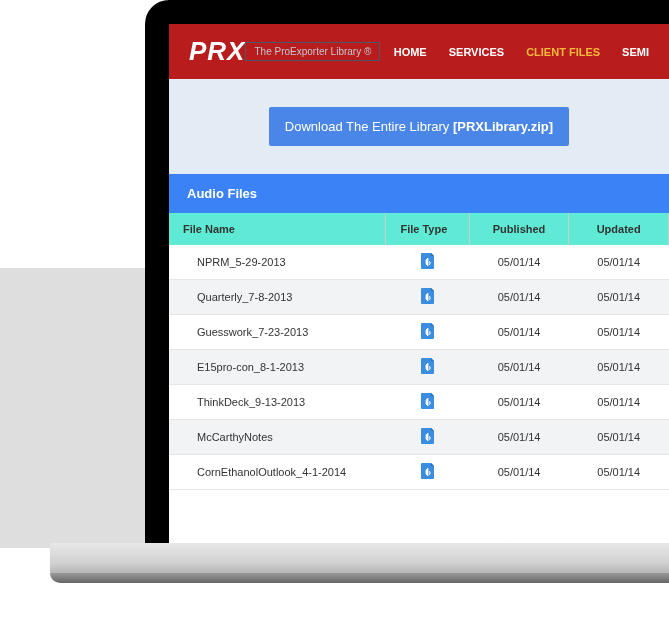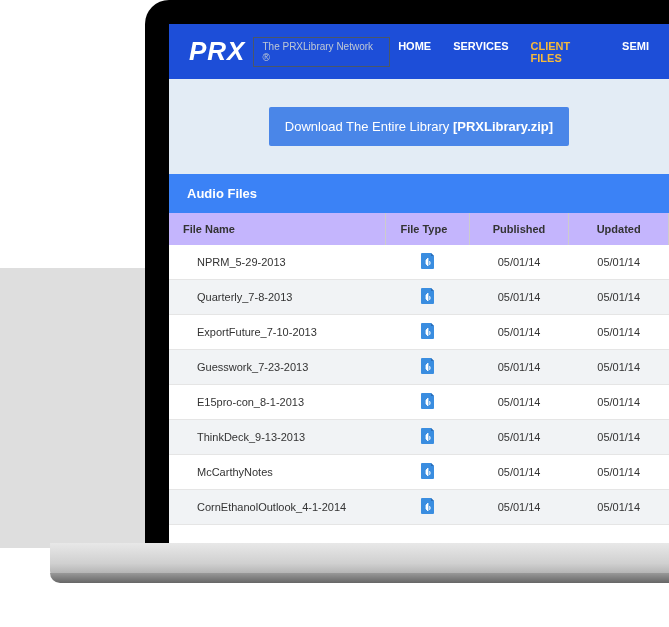--- a/index.html
+++ b/index.html
@@ -45,25 +45,25 @@
   height: 280px;
   background: #dedede;
 }
 .screen {
   width: 100%;
   height: 100%;
   background: #fff;
   overflow: hidden;
 }
 .header {
-  background: #1d4ed8;
+  background: #b91c1c;
   display: flex;
   align-items: center;
   padding: 12px 20px;
-  gap: 8px;
+  gap: 0;
 }
 .logo {
   font-size: 26px;
   font-weight: bold;
   color: #fff;
   font-style: italic;
   letter-spacing: 1px;
 }
 .tagline-box {
   border: 1px solid #4a5768;
@@ -103,21 +103,21 @@
   padding: 12px 18px;
   font-size: 13px;
   font-weight: bold;
 }
 .table {
   width: 100%;
   border-collapse: collapse;
   font-size: 11px;
 }
 .table thead th {
-  background: #c4b5fd;
+  background: #5eead4;
   text-align: left;
   padding: 10px 14px;
   font-weight: bold;
   color: #333;
   border-right: 1px solid #ccc;
 }
 .table thead th.center { text-align: center; }
 .table tbody td {
   padding: 8px 28px;
   border-bottom: 1px solid #e5e5e5;
@@ -142,21 +142,21 @@
 </head>
 <body>
 
 <div class="shadow-block"></div>
 
 <div class="laptop-bezel">
   <div class="screen">
 
     <div class="header">
       <div class="logo">PRX</div>
-      <div class="tagline-box">The PRXLibrary Network ®</div>
+      <div class="tagline-box">The ProExporter Library ®</div>
       <div class="nav">
         <span class="nav-item">HOME</span>
         <span class="nav-item">SERVICES</span>
         <span class="nav-item active">CLIENT FILES</span>
         <span class="nav-item">SEMI</span>
       </div>
     </div>
 
     <div class="banner">
       <button class="download-btn">
@@ -190,30 +190,20 @@
             <td class="file-link">Quarterly_7-8-2013</td>
             <td class="center"><span class="audio-icon"><svg viewBox="0 0 14 16">
                   <path d="M1 0 h9 l3 3 v12 a1 1 0 0 1 -1 1 h-11 a1 1 0 0 1 -1 -1 v-14 a1 1 0 0 1 1 -1 z" fill="#3a8de0"></path>
                   <path d="M10 0 v3 h3 z" fill="#2a6db8"></path>
                   <path d="M5 7 v4 l2 2 v-8 z M8.5 8 q1.5 2 0 4" fill="#fff" stroke="#fff" stroke-width="0.8"></path>
                 </svg></span></td>
             <td class="center">05/01/14</td>
             <td class="center">05/01/14</td>
           </tr>
           <tr>
-            <td class="file-link">ExportFuture_7-10-2013</td>
-            <td class="center"><span class="audio-icon"><svg viewBox="0 0 14 16">
-                  <path d="M1 0 h9 l3 3 v12 a1 1 0 0 1 -1 1 h-11 a1 1 0 0 1 -1 -1 v-14 a1 1 0 0 1 1 -1 z" fill="#3a8de0"></path>
-                  <path d="M10 0 v3 h3 z" fill="#2a6db8"></path>
-                  <path d="M5 7 v4 l2 2 v-8 z M8.5 8 q1.5 2 0 4" fill="#fff" stroke="#fff" stroke-width="0.8"></path>
-                </svg></span></td>
-            <td class="center">05/01/14</td>
-            <td class="center">05/01/14</td>
-          </tr>
-          <tr>
             <td class="file-link">Guesswork_7-23-2013</td>
             <td class="center"><span class="audio-icon"><svg viewBox="0 0 14 16">
                   <path d="M1 0 h9 l3 3 v12 a1 1 0 0 1 -1 1 h-11 a1 1 0 0 1 -1 -1 v-14 a1 1 0 0 1 1 -1 z" fill="#3a8de0"></path>
                   <path d="M10 0 v3 h3 z" fill="#2a6db8"></path>
                   <path d="M5 7 v4 l2 2 v-8 z M8.5 8 q1.5 2 0 4" fill="#fff" stroke="#fff" stroke-width="0.8"></path>
                 </svg></span></td>
             <td class="center">05/01/14</td>
             <td class="center">05/01/14</td>
           </tr>
           <tr>

